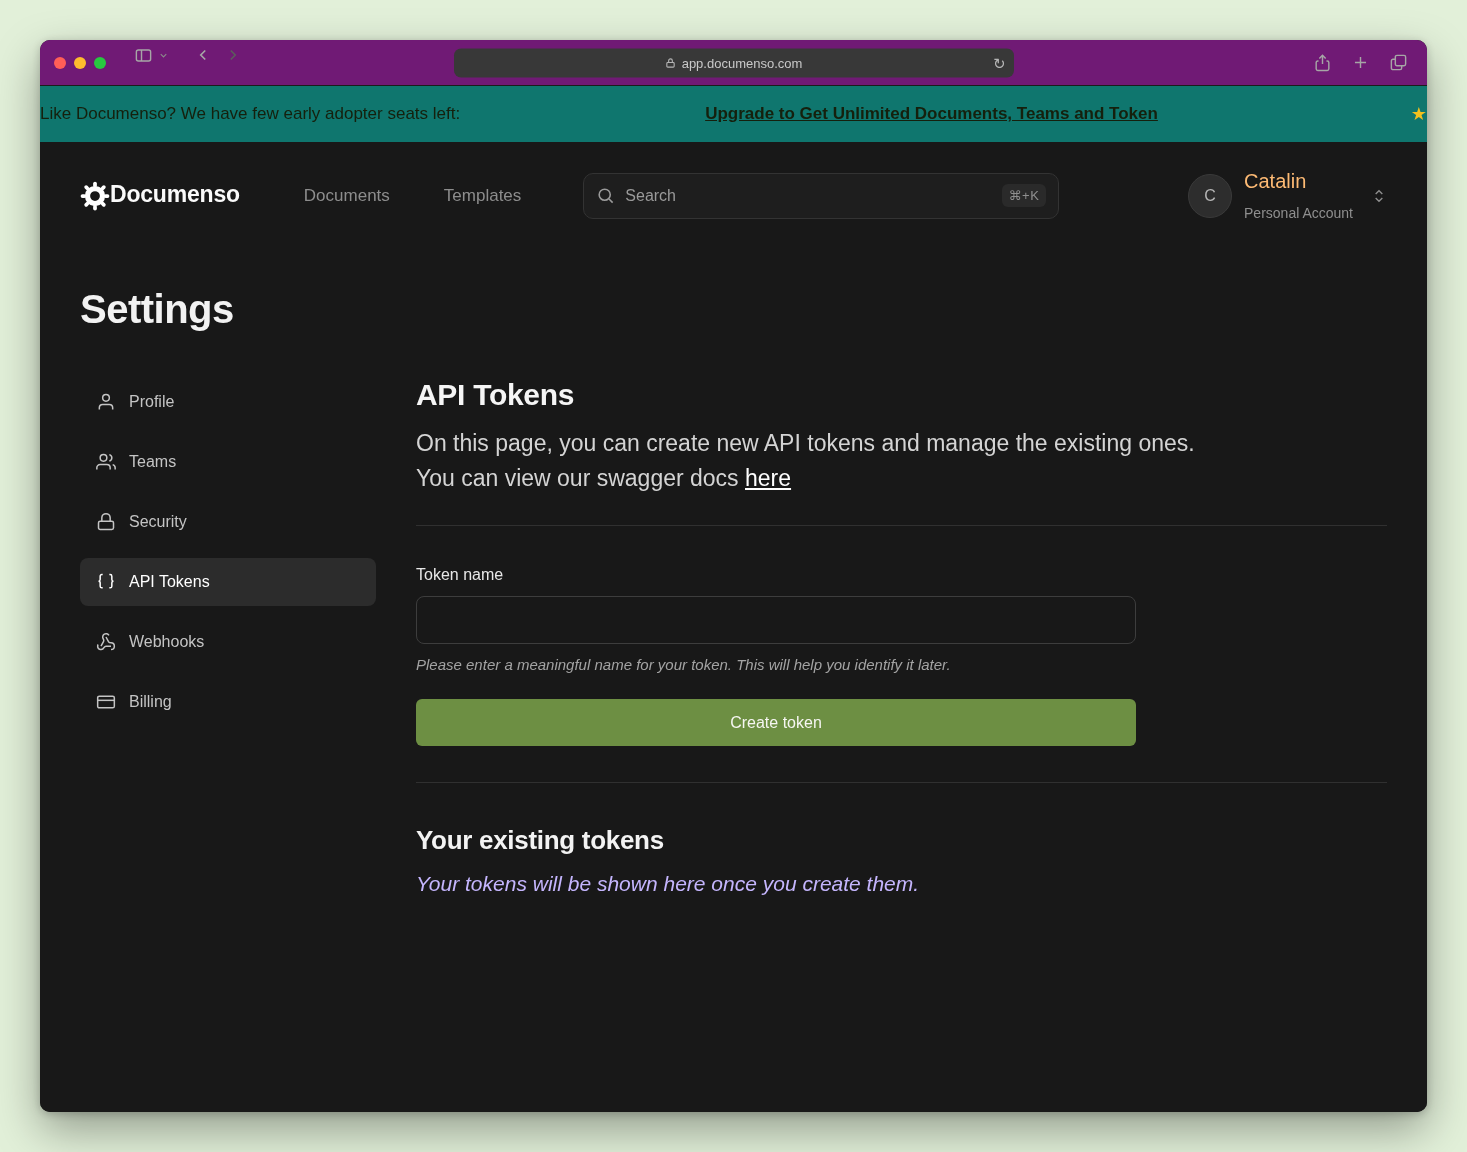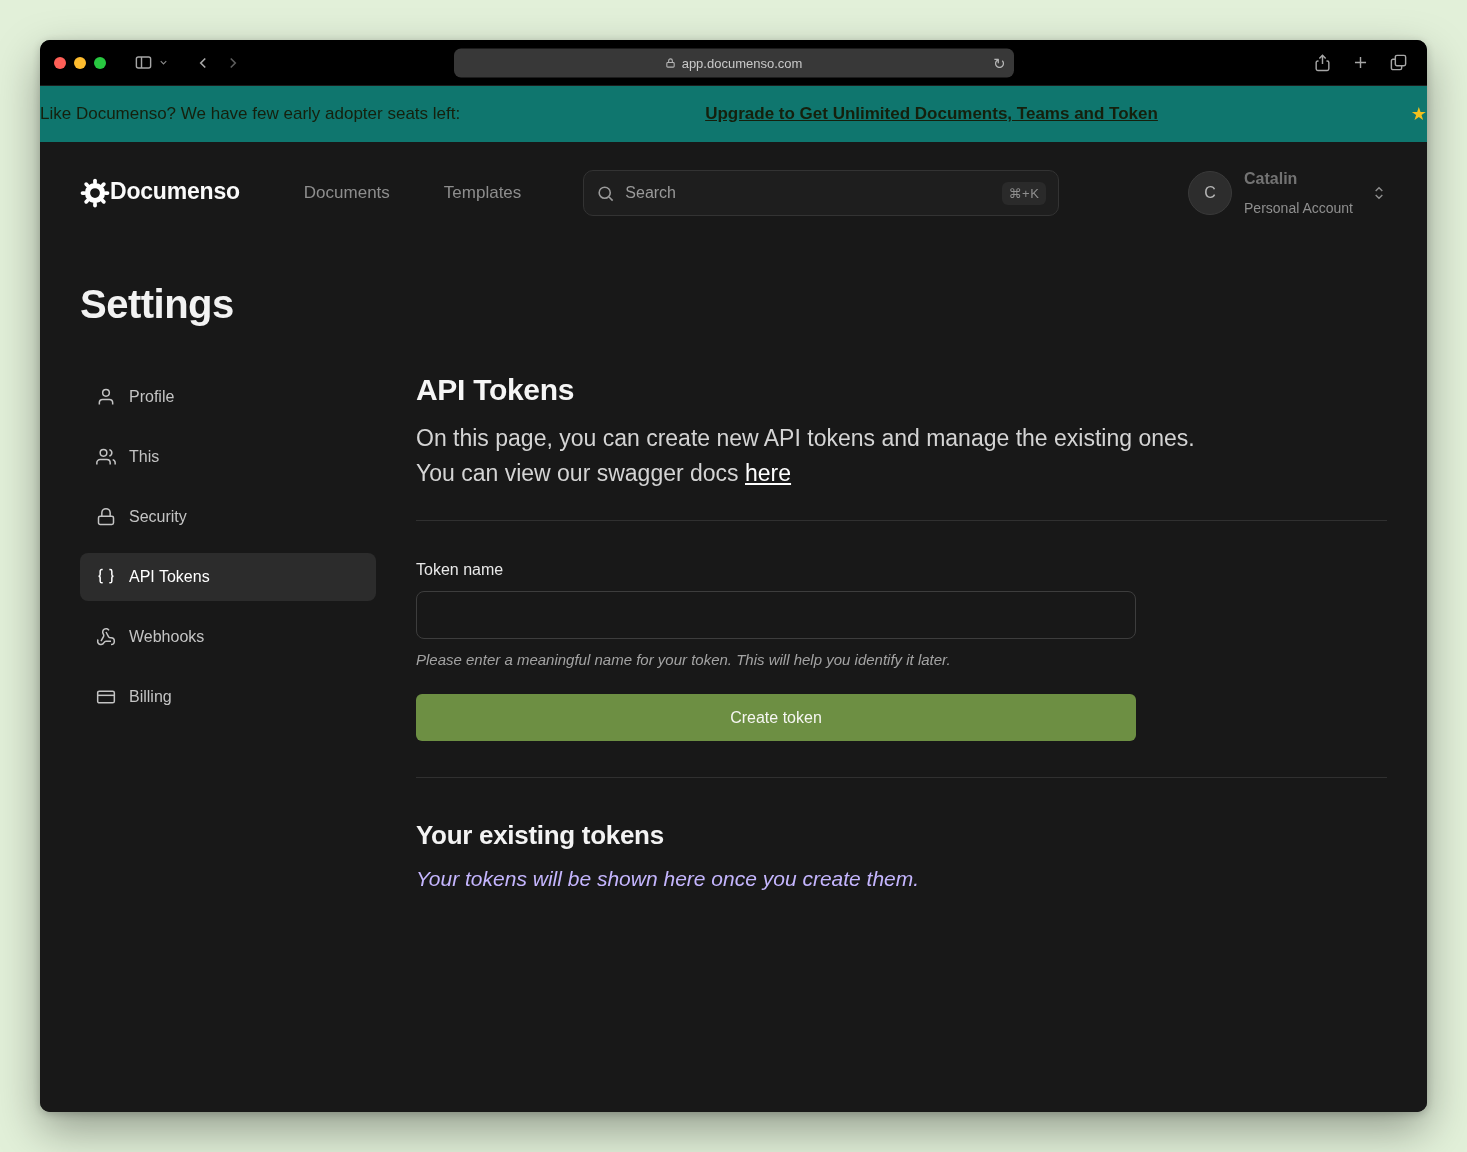--- a/index.html
+++ b/index.html
@@ -11,22 +11,22 @@
     position:relative;
   }
   .window {
     position:absolute; left:40px; top:40px; width:1387px; height:1072px;
     border-radius:10px; overflow:hidden;
     box-shadow:0 18px 45px rgba(0,0,0,.35), 0 2px 8px rgba(0,0,0,.2);
     display:flex; flex-direction:column; background:#181818;
   }
   
   .toolbar {
-    height:46px; background:#000000; flex:0 0 46px;
-    display:flex; align-items:center; padding:0 14px;
+    height:46px; background:#701a75; flex:0 0 46px;
+    display:flex; padding:0 14px;
     position:relative; border-bottom:1px solid #1c1c1c;
   }
   .traffic { display:flex; gap:8px; align-items:center; margin-right:22px; }
   .light { width:12px; height:12px; border-radius:50%; }
   .light.red{ background:#ff5f57; } .light.yellow{ background:#febc2e; } .light.green{ background:#28c840; }
   .tb-ico { color:#a6a6a6; display:flex; align-items:center; justify-content:center; width:30px; height:30px; }
   .tb-ico.dim { color:#5c5c5c; }
   .tb-ico svg { display:block; }
   .tiny-chev { width:14px; height:30px; display:flex; align-items:center; color:#8a8a8a; margin-right:16px; }
   .urlbar {
@@ -69,21 +69,21 @@
   .search .kbd {
     color:#8f8f8f; font-size:13px; background:#2a2a2a; border-radius:6px;
     padding:4px 7px; letter-spacing:.5px;
   }
   .search .mag { color:#9a9a9a; display:flex; }
   .user { margin-left:auto; display:flex; align-items:center; gap:12px; cursor:pointer; }
   .avatar {
     width:44px; height:44px; border-radius:50%; background:#2d2d2d; border:1px solid #3a3a3a;
     display:flex; align-items:center; justify-content:center; color:#b5b5b5; font-size:16px;
   }
-  .user-meta .uname { font-size:16px; color:#737373; font-weight:700; }
+  .user-meta .uname { font-size:20px; color:#fdba74; font-weight:400; }
   .user-meta .uacct { font-size:14px; color:#8f8f8f; margin-top:12px; }
   .user .updown { color:#8f8f8f; display:flex; margin-left:6px; }
   
   .page-title { font-size:40px; font-weight:700; color:#f2f2f2; padding:42px 40px 0 40px; letter-spacing:-.5px; }
   .layout { display:flex; padding:46px 40px 0 40px; gap:40px; }
   .side-nav { width:296px; flex:0 0 296px; display:flex; flex-direction:column; gap:12px; }
   .side-item {
     height:48px; border-radius:8px; display:flex; align-items:center; gap:13px;
     padding:0 16px; color:#c4c4c4; font-size:16px; cursor:pointer;
   }
@@ -266,21 +266,21 @@
         </div>
         <div class="side-item">
           <span class="s-ico">
             <svg width="20" height="20" viewBox="0 0 24 24" fill="none" stroke="currentColor" stroke-width="1.8">
                 <path d="M17 21v-2a4 4 0 0 0-4-4H5a4 4 0 0 0-4 4v2"></path>
                 <circle cx="9" cy="7" r="4"></circle>
                 <path d="M23 21v-2a4 4 0 0 0-3-3.87"></path>
                 <path d="M16 3.13a4 4 0 0 1 0 7.75"></path>
               </svg>
           </span>
-          <span>This</span>
+          <span>Teams</span>
         </div>
         <div class="side-item">
           <span class="s-ico">
             <svg width="20" height="20" viewBox="0 0 24 24" fill="none" stroke="currentColor" stroke-width="1.8">
                 <rect x="3" y="11" width="18" height="10" rx="2"></rect>
                 <path d="M7 11V7a5 5 0 0 1 10 0v4"></path>
               </svg>
           </span>
           <span>Security</span>
         </div>

